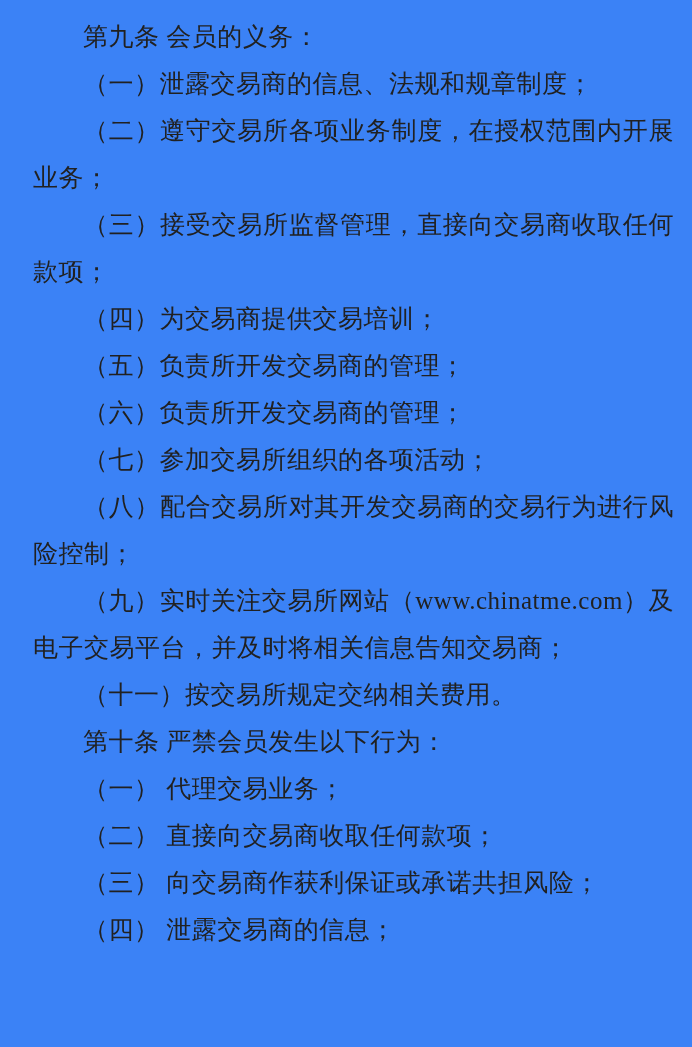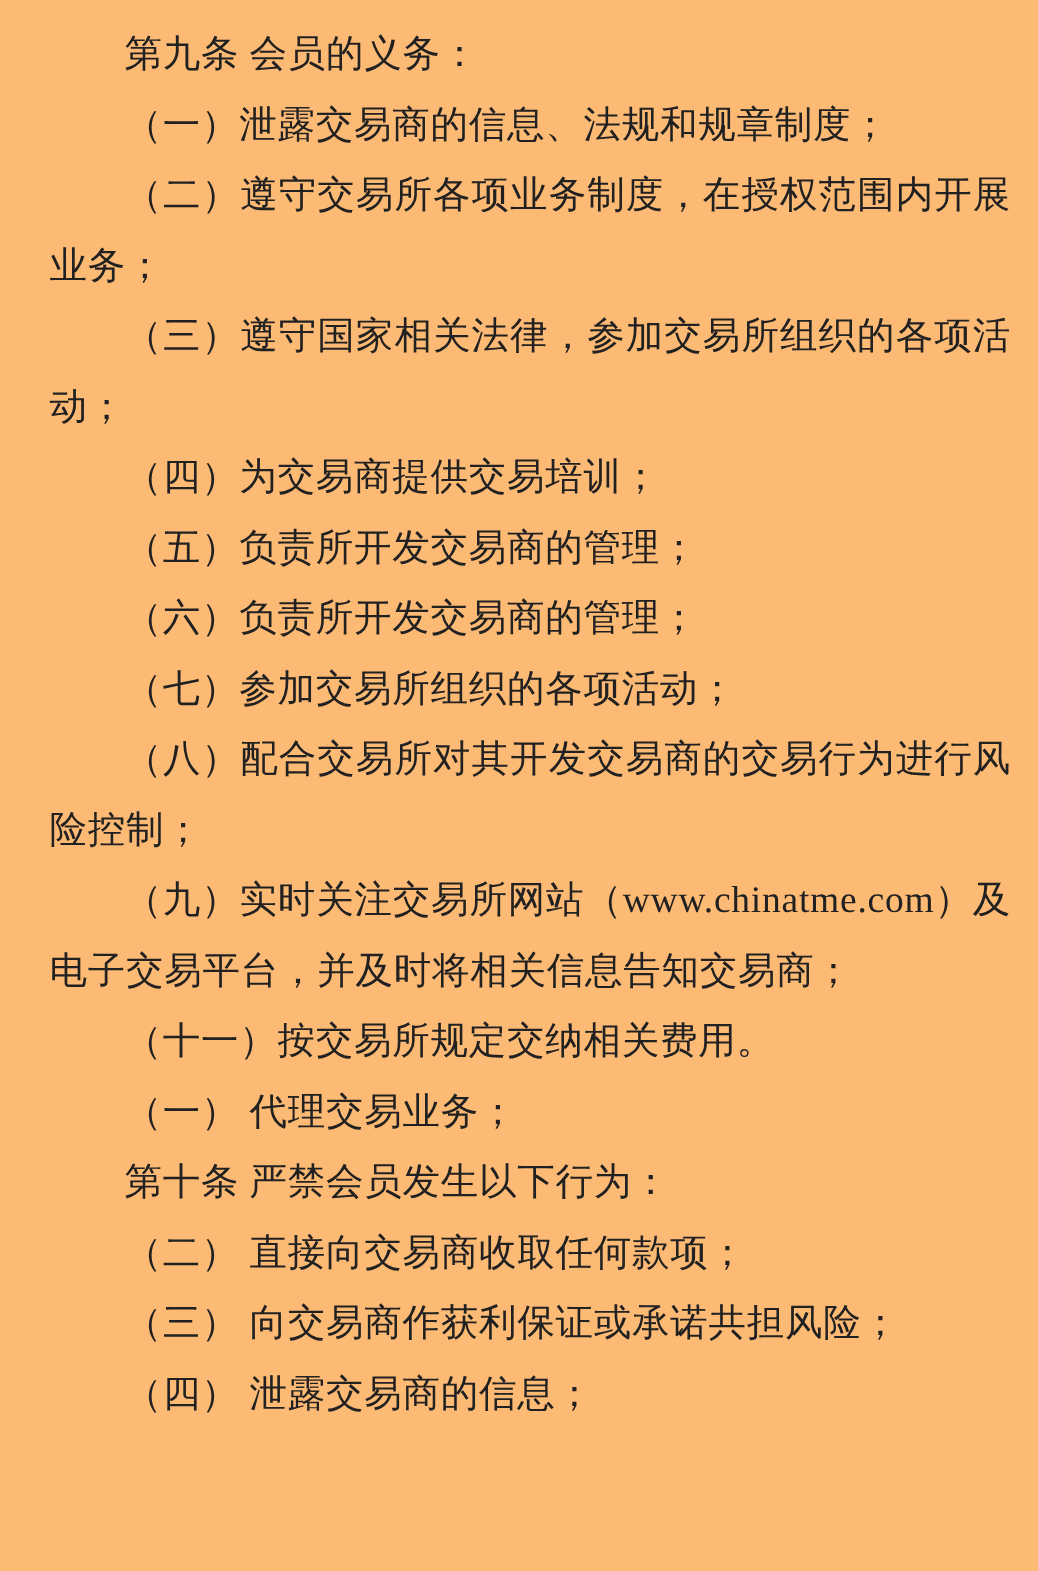--- a/index.html
+++ b/index.html
@@ -5,21 +5,21 @@
   html, body {
     margin: 0;
     padding: 0;
     background: #ffffff;
   }
   .page {
     position: relative;
     box-sizing: border-box;
     width: 692px;
     height: 1047px;
-    background: #fdba74;
+    background: #3b82f6;
     overflow: hidden;
     padding: 13px 18px 0 33px;
     font-family: "Liberation Serif", "DejaVu Serif", serif;
     font-size: 25px;
     letter-spacing: 0.5px;
     line-height: 47px;
     color: #212121;
   }
   .page p {
     margin: 0;
@@ -31,27 +31,27 @@
   }
 </style>
 </head>
 <body>
 
 <div class="page">
   <div id="doc-body">
       <p>第九条 会员的义务：</p>
       <p>（一）泄露交易商的信息、法规和规章制度；</p>
       <p>（二）遵守交易所各项业务制度，在授权范围内开展业务；</p>
-      <p>（三）遵守国家相关法律，参加交易所组织的各项活动；</p>
+      <p>（三）接受交易所监督管理，直接向交易商收取任何款项；</p>
       <p>（四）为交易商提供交易培训；</p>
       <p>（五）负责所开发交易商的管理；</p>
       <p>（六）负责所开发交易商的管理；</p>
       <p>（七）参加交易所组织的各项活动；</p>
       <p>（八）配合交易所对其开发交易商的交易行为进行风险控制；</p>
       <p>（九）实时关注交易所网站（www.chinatme.com）及电子交易平台，并及时将相关信息告知交易商；</p>
       <p>（十一）按交易所规定交纳相关费用。</p>
+      <p>第十条 严禁会员发生以下行为：</p>
       <p>（一） 代理交易业务；</p>
-      <p>第十条 严禁会员发生以下行为：</p>
       <p>（二） 直接向交易商收取任何款项；</p>
       <p>（三） 向交易商作获利保证或承诺共担风险；</p>
       <p>（四） 泄露交易商的信息；</p>
     </div>
 </div>
 
 </body></html>

